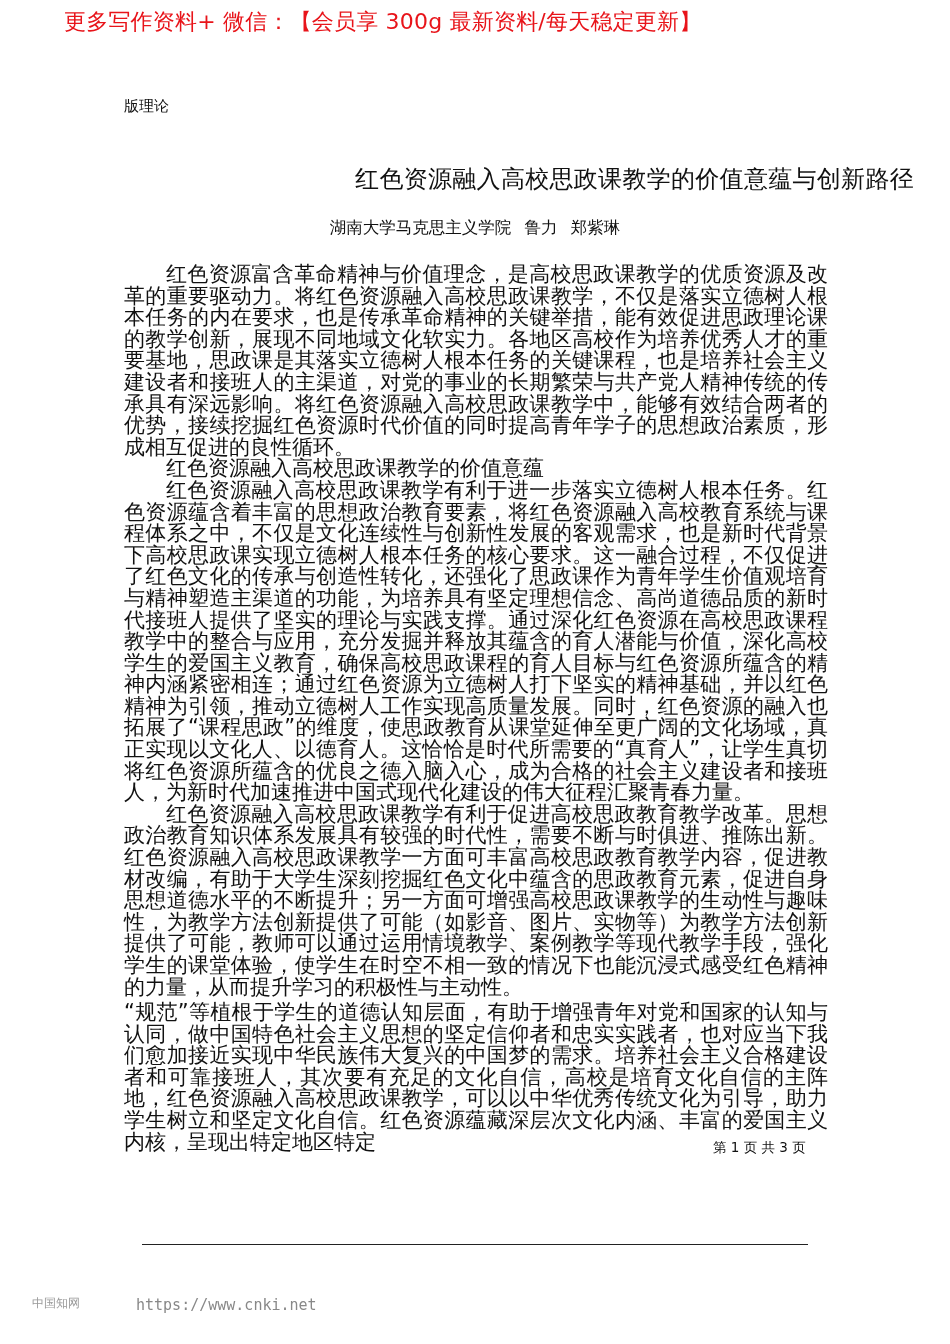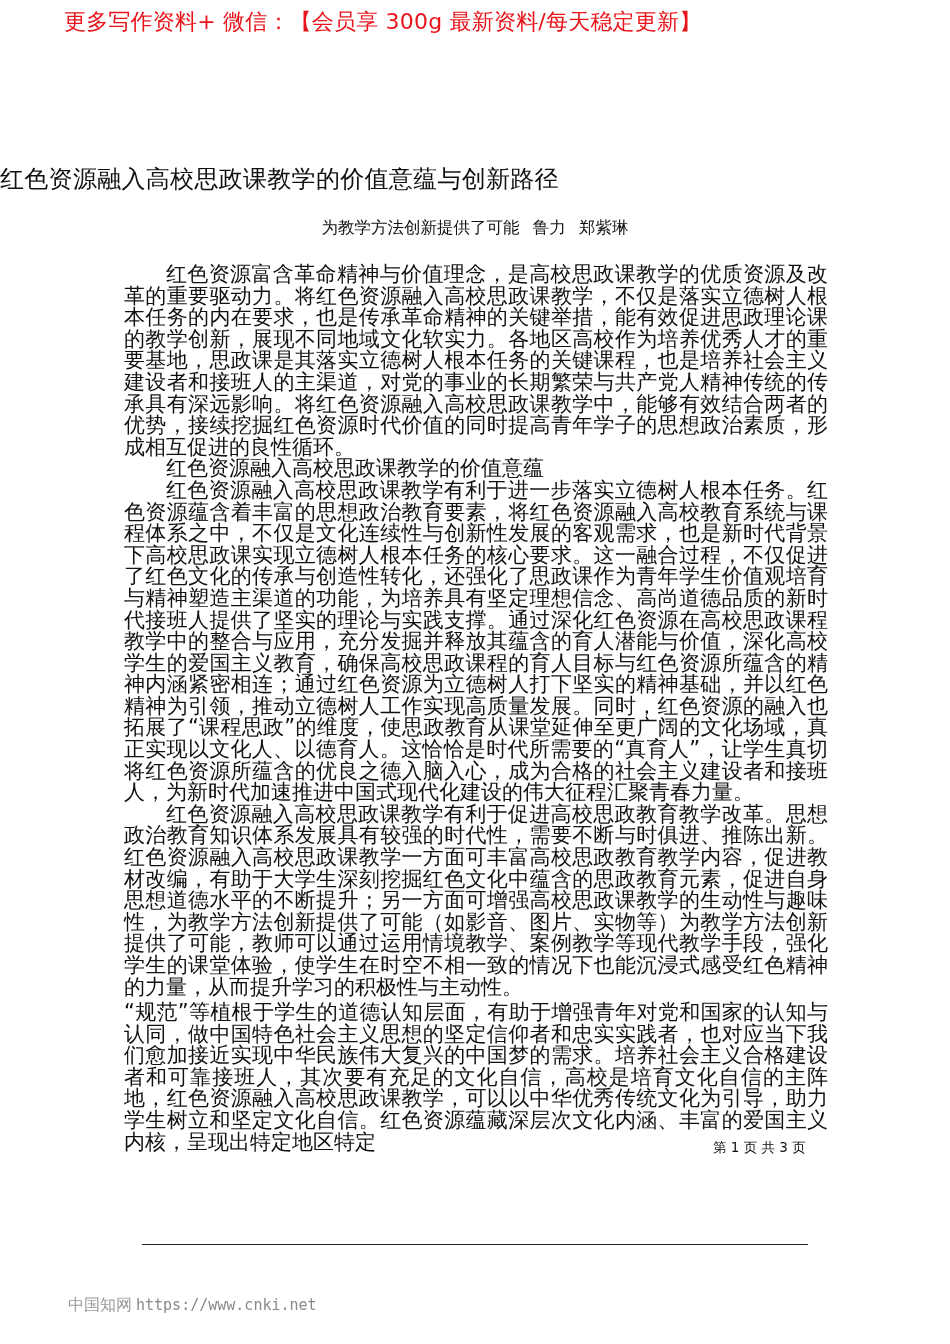--- a/index.html
+++ b/index.html
@@ -2,50 +2,51 @@
 <html><head>
 <meta charset="utf-8">
 <style>
   html, body { margin: 0; padding: 0; background: #ffffff; }
   body { width: 950px; height: 1344px; position: relative; overflow: hidden;
          font-family: "DejaVu Sans", "Liberation Sans", sans-serif; color: #111; }
   .promo { position: absolute; left: 64px; top: 7px; font-size: 22px; color: #e8141a;
            white-space: nowrap; letter-spacing: 0.2px; }
   .source { position: absolute; left: 124px; top: 96px; width: 300px; font-size: 15px;
             line-height: 21px; color: #111; font-family: "DejaVu Sans", sans-serif; }
-  .title { position: absolute; left: 0; width: 898px; top: 163px; text-align: left;
-           font-size: 24px; color: #111; letter-spacing: 0.3px; }
+  .title { position: absolute; left: 0; width: 898px; top: 163px; text-align: right;
+           font-size: 24px; color: #111; letter-spacing: 0.3px; padding-left: 16px; }
   .authors { position: absolute; left: 0; width: 950px; top: 217px; text-align: center;
              font-size: 16.5px; color: #111; }
   .authors span { margin: 0 4px; }
   .body { position: absolute; left: 124px; top: 264px; width: 704px; font-size: 21px;
           line-height: 21.6px; text-align: justify; color: #111; }
   .body p { margin: 0; text-indent: 2em; }
   .body p.cont { text-indent: 0; }
   .body2 { top: 1002px; }
   .page-num { position: absolute; left: 713px; top: 1139px; font-size: 13.5px; color: #111;
               white-space: nowrap; text-align: center; }
   .rule { position: absolute; left: 142px; top: 1244px; width: 666px; height: 1px; background: #222; }
-  .cnki { position: absolute; left: 32px; top: 1295px; font-size: 16px; color: #999;
-          font-family: "DejaVu Serif", serif; white-space: nowrap; margin-left: 36px; }
+  .cnki { position: absolute; left: 32px; top: 1295px; font-size: 12px; color: #999;
+          font-family: "DejaVu Serif", serif; white-space: nowrap; }
   .cnki-url { position: absolute; left: 136px; top: 1296px; font-size: 15px; color: #888;
               font-family: "DejaVu Sans Mono", "Liberation Mono", monospace; white-space: nowrap; }
 </style>
 </head>
 <body>
 
 <div class="promo">更多写作资料+ 微信：【会员享 300g 最新资料/每天稳定更新】</div>
 
 <div class="source">
+  <div>版理论</div>
 </div>
 
 <div class="title">红色资源融入高校思政课教学的价值意蕴与创新路径</div>
 
 <div class="authors">
-  <span>为教学方法创新提供了可能</span>
+  <span>湖南大学马克思主义学院</span>
   <span>鲁力</span>
   <span>郑紫琳</span>
 </div>
 
 <div class="body">
   <p>红色资源富含革命精神与价值理念，是高校思政课教学的优质资源及改革的重要驱动力。将红色资源融入高校思政课教学，不仅是落实立德树人根本任务的内在要求，也是传承革命精神的关键举措，能有效促进思政理论课的教学创新，展现不同地域文化软实力。各地区高校作为培养优秀人才的重要基地，思政课是其落实立德树人根本任务的关键课程，也是培养社会主义建设者和接班人的主渠道，对党的事业的长期繁荣与共产党人精神传统的传承具有深远影响。将红色资源融入高校思政课教学中，能够有效结合两者的优势，接续挖掘红色资源时代价值的同时提高青年学子的思想政治素质，形成相互促进的良性循环。</p>
   <p>红色资源融入高校思政课教学的价值意蕴</p>
   <p>红色资源融入高校思政课教学有利于进一步落实立德树人根本任务。红色资源蕴含着丰富的思想政治教育要素，将红色资源融入高校教育系统与课程体系之中，不仅是文化连续性与创新性发展的客观需求，也是新时代背景下高校思政课实现立德树人根本任务的核心要求。这一融合过程，不仅促进了红色文化的传承与创造性转化，还强化了思政课作为青年学生价值观培育与精神塑造主渠道的功能，为培养具有坚定理想信念、高尚道德品质的新时代接班人提供了坚实的理论与实践支撑。通过深化红色资源在高校思政课程教学中的整合与应用，充分发掘并释放其蕴含的育人潜能与价值，深化高校学生的爱国主义教育，确保高校思政课程的育人目标与红色资源所蕴含的精神内涵紧密相连；通过红色资源为立德树人打下坚实的精神基础，并以红色精神为引领，推动立德树人工作实现高质量发展。同时，红色资源的融入也拓展了“课程思政”的维度，使思政教育从课堂延伸至更广阔的文化场域，真正实现以文化人、以德育人。这恰恰是时代所需要的“真育人”，让学生真切将红色资源所蕴含的优良之德入脑入心，成为合格的社会主义建设者和接班人，为新时代加速推进中国式现代化建设的伟大征程汇聚青春力量。</p>
   <p>红色资源融入高校思政课教学有利于促进高校思政教育教学改革。思想政治教育知识体系发展具有较强的时代性，需要不断与时俱进、推陈出新。红色资源融入高校思政课教学一方面可丰富高校思政教育教学内容，促进教材改编，有助于大学生深刻挖掘红色文化中蕴含的思政教育元素，促进自身思想道德水平的不断提升；另一方面可增强高校思政课教学的生动性与趣味性，为教学方法创新提供了可能（如影音、图片、实物等）为教学方法创新提供了可能，教师可以通过运用情境教学、案例教学等现代教学手段，强化学生的课堂体验，使学生在时空不相一致的情况下也能沉浸式感受红色精神的力量，从而提升学习的积极性与主动性。</p>
 </div>

